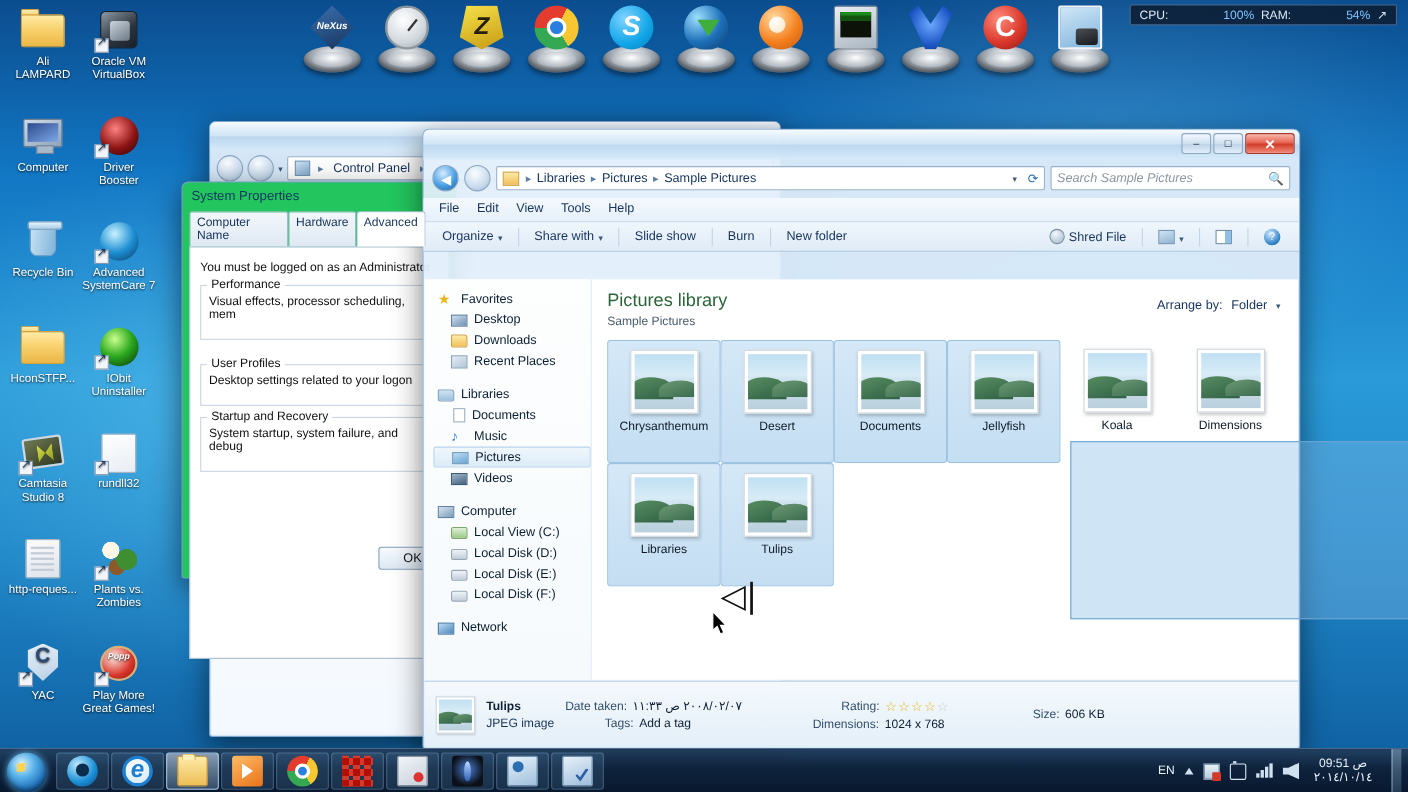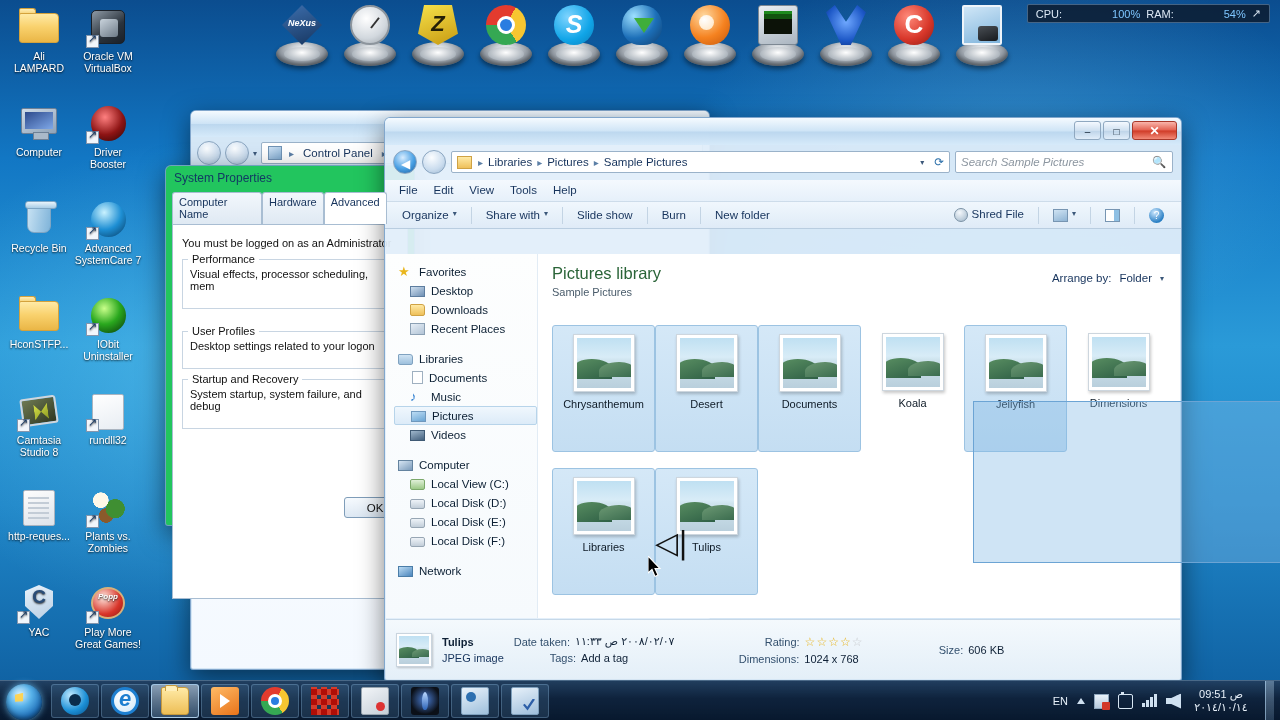--- a/index.html
+++ b/index.html
@@ -184,21 +184,21 @@
   .sep { color:#5c7fa6; padding:0 3px; font-size:10px; }
   #ex-search { width:218px; height:22px; background:#fff; border:1px solid #9ab2c9; border-radius:2px;
     display:flex; align-items:center; padding:0 5px; font-size:11.5px; color:#8c96a0; font-style:italic;
     justify-content:space-between; }
   #menubar { display:flex; gap:0; padding:2px 6px 3px; font-size:11.5px; color:#16335c;
     background:linear-gradient(180deg,#f4f9fe,#e6f0fa); }
   #menubar span { padding:2px 8px; }
   #toolbar { display:flex; align-items:center; gap:0; height:28px; padding:0 7px; font-size:11.5px;
     color:#16335c; background:linear-gradient(180deg,#f0f7fd,#dfebf7);
     border-top:1px solid #cddcea; border-bottom:1px solid #b9cde0; }
-  .tbitem { padding:4px 10px; display:flex; align-items:flex-start; gap:4px; }
+  .tbitem { padding:4px 10px; display:flex; align-items:flex-end; gap:4px; }
   .tbsep { width:1px; height:17px; background:#c3d4e4; margin:0 4px; }
   .caret { font-size:8px; color:#3c587a; }
   #ex-main { position:absolute; left:1px; right:1px; top:136px; bottom:62px; display:flex; background:#fff; }
   #nav-pane { width:152px; padding:8px 0 0 10px; font-size:11.5px; color:#0b1f33;
     background:linear-gradient(180deg,#fdfefe,#f6fafd); border-right:1px solid #e2ecf5; overflow:hidden; }
   .navgrp { margin-bottom:11px; }
   .navrow { display:flex; align-items:center; gap:6px; height:19px; padding-left:2px; }
   .navrow.child { padding-left:14px; }
   .navrow.selected { background:linear-gradient(180deg,#f0f7fd,#dcebf8);
     border:1px solid #b7d4ea; border-radius:2px; margin-left:-2px; padding-left:16px; height:19px; }
@@ -219,22 +219,22 @@
 
   #content-pane { flex:1; position:relative; overflow:hidden; }
   #lib-head { padding:10px 0 0 14px; }
   #lib-title { font-size:16.5px; color:#2a6438; font-weight:normal; }
   #lib-sub { font-size:11px; color:#4a5c6b; margin-top:3px; }
   #arrange-by { position:absolute; right:16px; top:18px; font-size:11.5px; color:#16335c;
     display:flex; gap:8px; align-items:center; }
   #arrange-by .val { color:#16335c; }
 
   #file-grid { position:absolute; left:14px; top:55px; right:10px; display:flex; flex-wrap:wrap; gap:0px; }
-  .fitem { width:103px; height:127px; display:flex; flex-direction:column; align-items:center;
-    padding-top:8px; position:relative;margin-top:16px; }
+  .fitem { width:103px; height:112px; display:flex; flex-direction:column; align-items:center;
+    padding-top:8px; position:relative; }
   .fitem.selected { background:linear-gradient(180deg,rgba(205,228,246,.85),rgba(186,216,240,.85));
     border:1px solid #9cc3e2; border-radius:3px; }
   .thumb { width:62px; height:58px; background:#fff; border:1px solid #cdd6de;
     padding:3px; box-shadow:1px 2px 3px rgba(0,0,0,.22); }
   .thumb-inner { width:100%; height:100%;
     background:
       linear-gradient(180deg,#bfe0f2 0%,#d8ecf7 38%,#cfe4ee 45%,#b9cfdc 100%);
     position:relative; overflow:hidden; }
   .thumb-inner:before { content:""; position:absolute; left:-6%; top:42%; width:72%; height:40%;
     background:linear-gradient(160deg,#5a8f62,#2e5f45); border-radius:48% 52% 0 0; }
@@ -733,31 +733,31 @@
               <div class="thumb-inner"></div>
             </div>
           <div class="fname">Desert</div>
           </div>
         <div class="fitem selected">
           <div class="thumb">
               <div class="thumb-inner"></div>
             </div>
           <div class="fname">Documents</div>
           </div>
+        <div class="fitem selected">
+          <div class="thumb">
+              <div class="thumb-inner"></div>
+            </div>
+          <div class="fname">Jellyfish</div>
+          </div>
         <div class="fitem">
           <div class="thumb">
               <div class="thumb-inner"></div>
             </div>
           <div class="fname">Koala</div>
-          </div>
-        <div class="fitem selected">
-          <div class="thumb">
-              <div class="thumb-inner"></div>
-            </div>
-          <div class="fname">Jellyfish</div>
           </div>
         <div class="fitem">
           <div class="thumb">
               <div class="thumb-inner"></div>
             </div>
           <div class="fname">Dimensions</div>
           </div>
         <div class="fitem selected">
           <div class="thumb">
               <div class="thumb-inner"></div>

